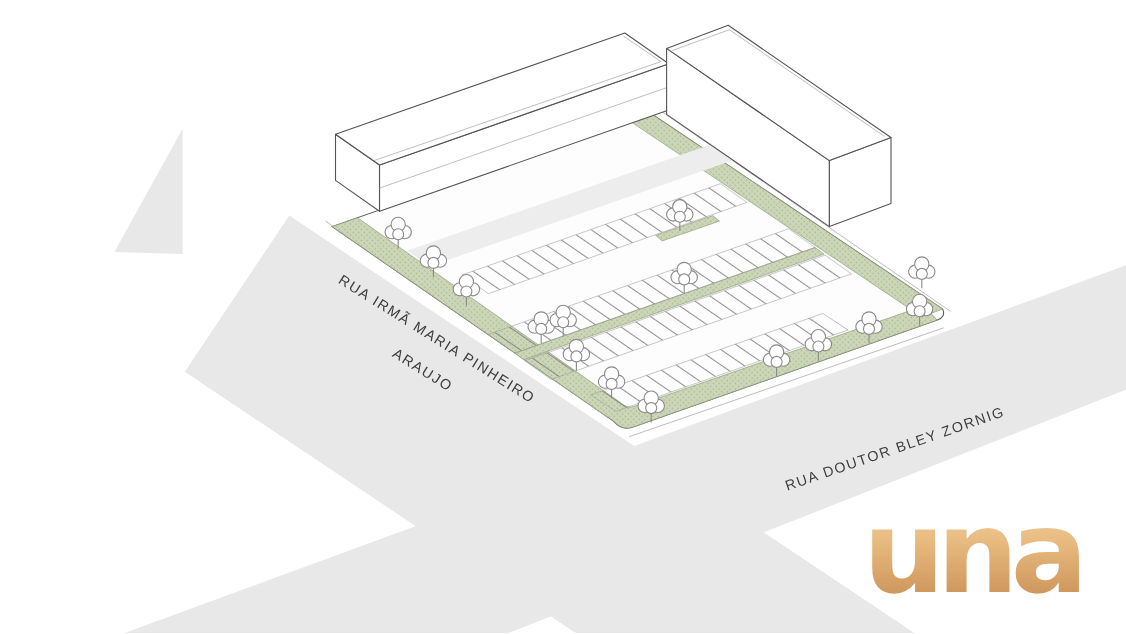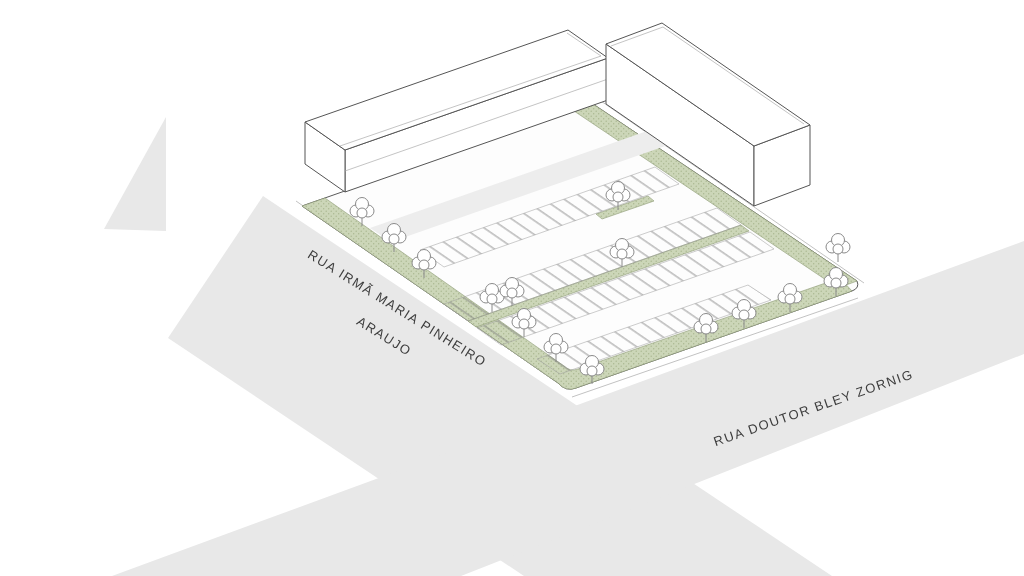--- a/index.html
+++ b/index.html
@@ -92,13 +92,14 @@
       <use href="#tree" x="618" y="210"></use>
     </g>
 
     <g>
       <text class="street" x="395" y="312" text-anchor="middle" transform="rotate(32 395 312)">RUA IRMÃ MARIA PINHEIRO</text>
       <text class="street" x="382" y="340" text-anchor="middle" transform="rotate(32 382 340)">ARAUJO</text>
       <text class="street" x="815" y="412" text-anchor="middle" transform="rotate(-19 815 412)">RUA DOUTOR BLEY ZORNIG</text>
     </g>
   </svg>
 
+  <div class="logo">una</div>
 </div>
 
 </body></html>

